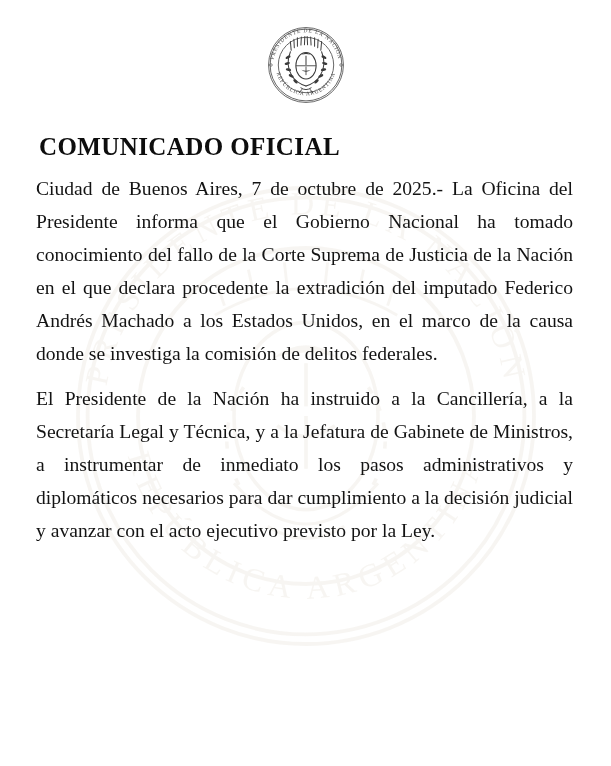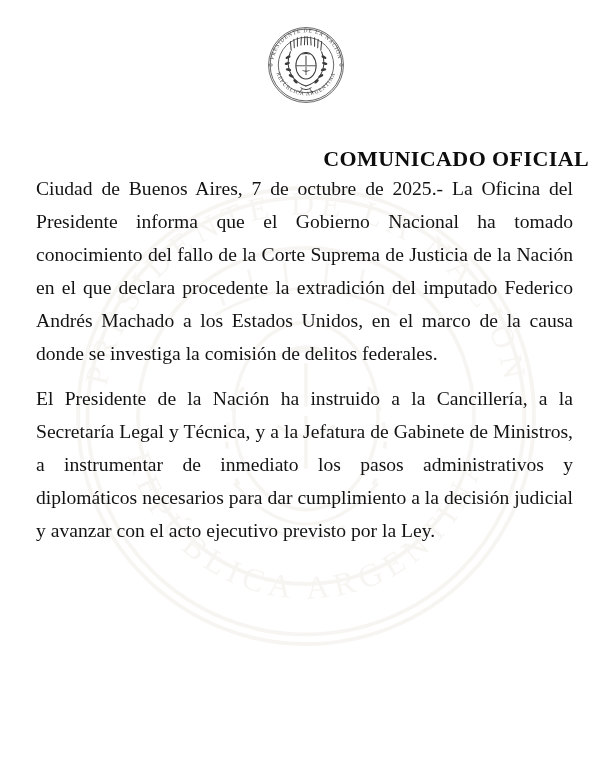--- a/index.html
+++ b/index.html
@@ -63,24 +63,24 @@
   
   .content {
     position: absolute;
     left: 36px;
     top: 0;
     width: 537px;
     z-index: 3;
   }
 
   .doc-title {
-    margin: 16px;
+    margin: 3px;
     padding: 0;
-    text-align: right;
-    font-size: 22px;
+    text-align: left;
+    font-size: 25px;
     font-weight: bold;
     letter-spacing: 0.4px;
     color: #0d0d0d;
     position: absolute;
     top: 130px;
     left: 0;
     width: 537px;
   }
 
   .body-copy {

